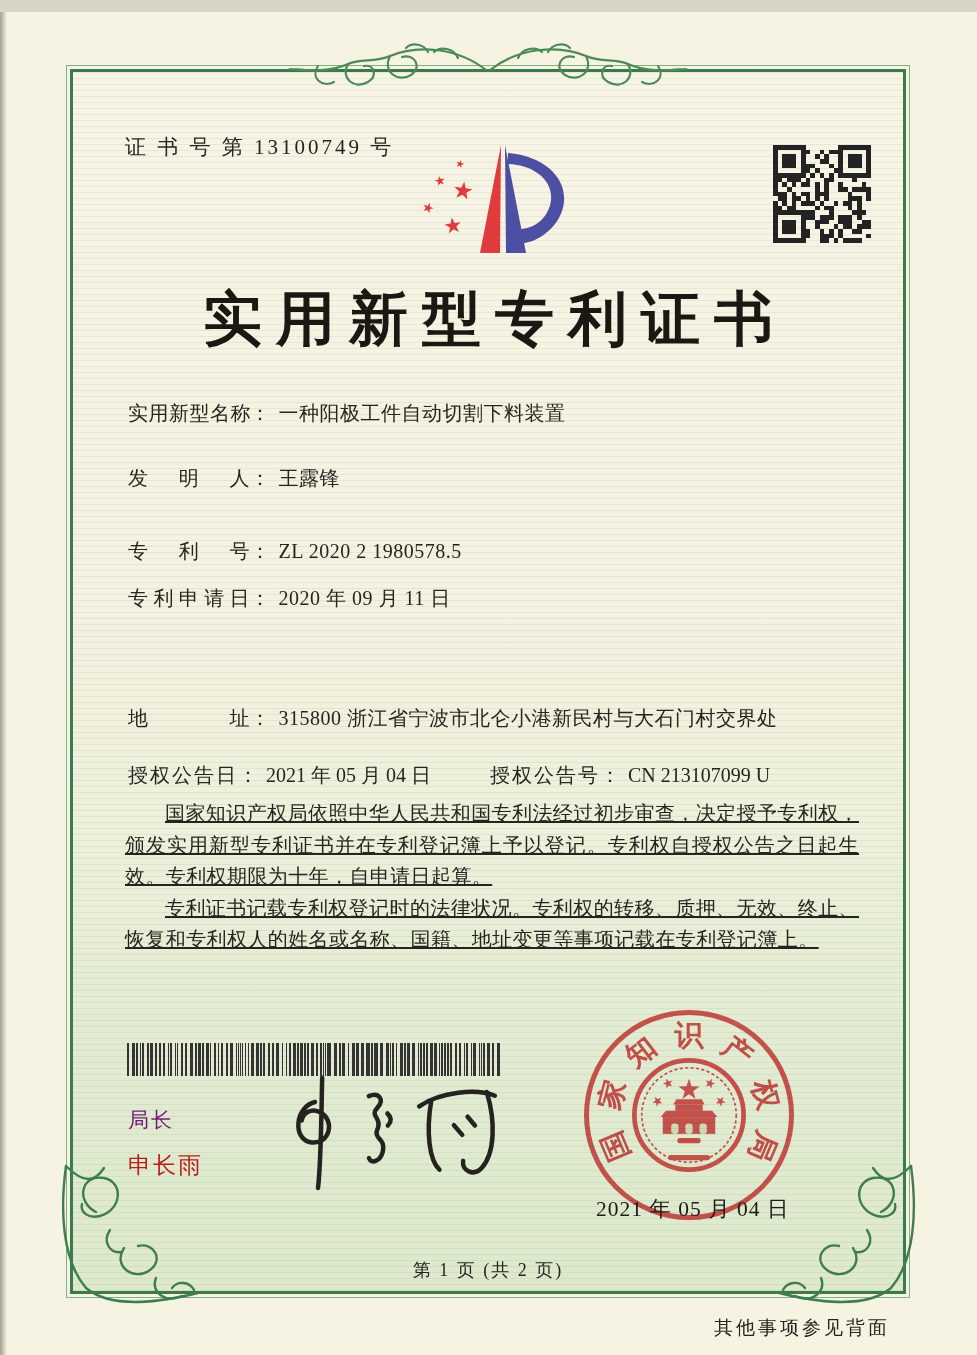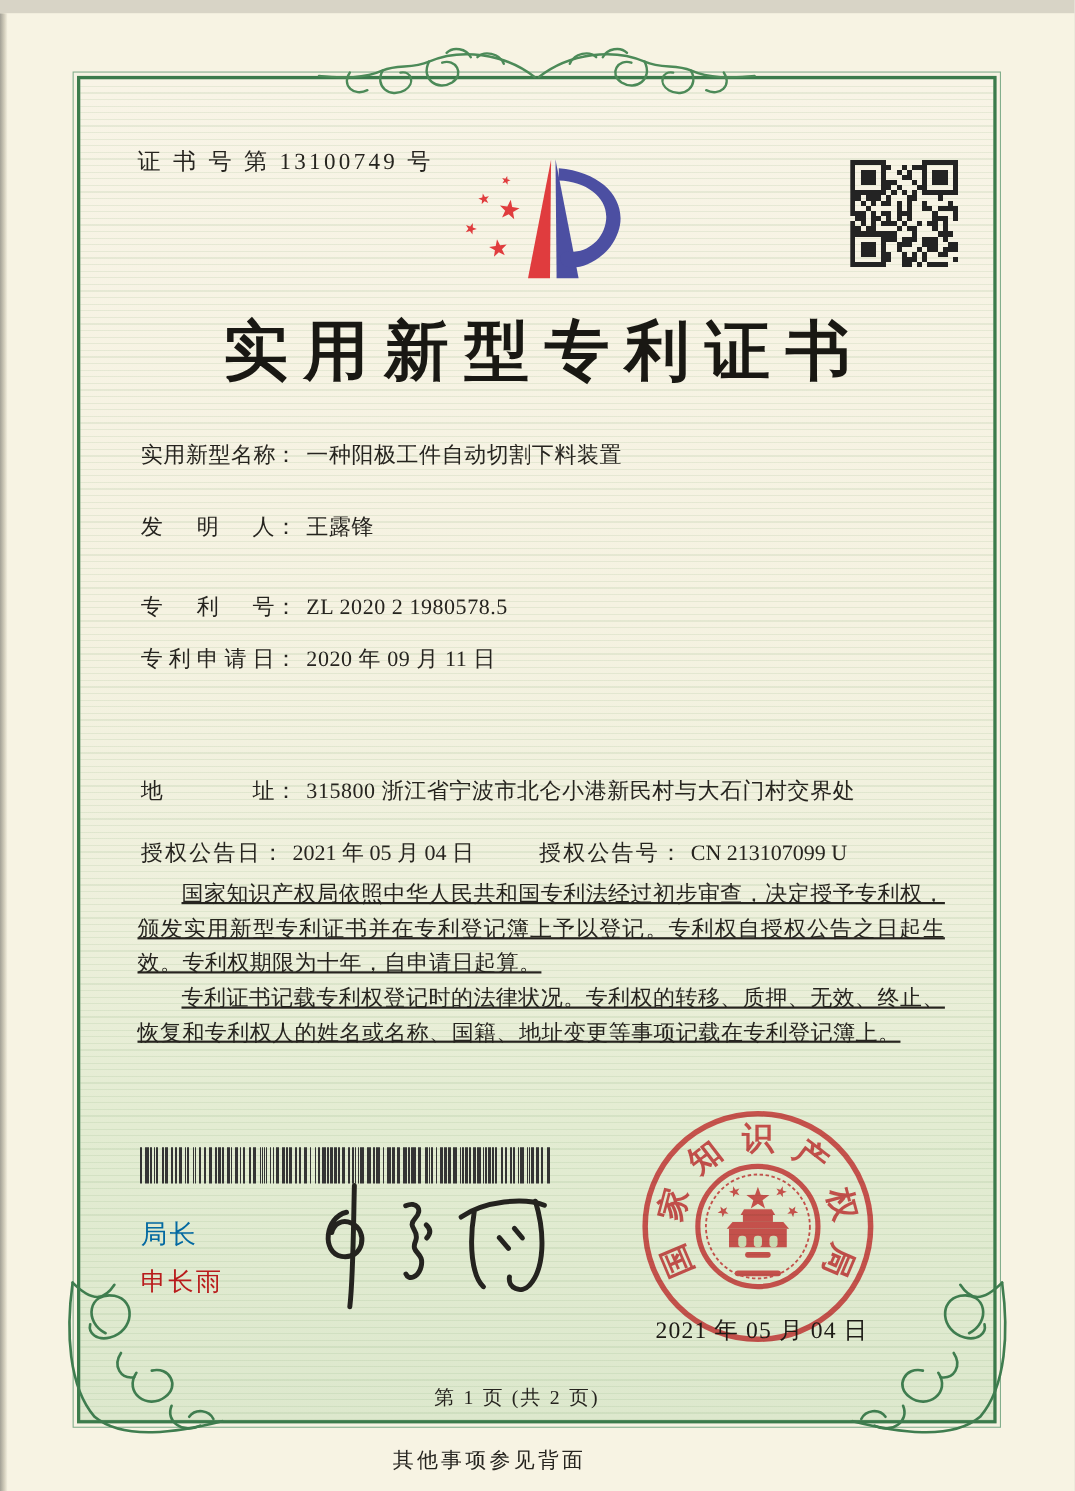--- a/index.html
+++ b/index.html
@@ -43,36 +43,36 @@
   .grant-row{position:absolute;left:128px;top:750px;font-size:20px;display:flex;white-space:nowrap;}
   .grant-left{width:362px;}
   .glabel{letter-spacing:2px;}
 
   .legal{position:absolute;left:125px;top:786px;width:734px;font-size:20px;line-height:31.5px;
     text-align:justify;letter-spacing:.4px;text-decoration:underline;}
   .legal p{margin:0;text-indent:2em;}
 
   
   .barcode{position:absolute;left:127px;top:1031px;width:374px;height:33px;}
-  .commissioner-title{position:absolute;left:128px;top:1094px;font-size:24px;letter-spacing:2px;
-    font-family:"Liberation Sans","DejaVu Sans",sans-serif;color:#0369a1;}
+  .commissioner-title{position:absolute;left:128px;top:1094px;font-size:21px;letter-spacing:2px;
+    font-family:"Liberation Sans","DejaVu Sans",sans-serif;color:#701a75;}
   .commissioner-name{position:absolute;left:128px;top:1138px;font-size:23px;letter-spacing:2px;
     font-family:"Liberation Sans","DejaVu Sans",sans-serif;color:#b91c1c;}
   .signature{position:absolute;left:282px;top:1056px;width:240px;height:122px;transform:rotate(-2deg);}
 
   .seal{position:absolute;left:584px;top:998px;width:210px;height:210px;z-index:1;
     mix-blend-mode:multiply;opacity:.93;}
   .seal-ring{position:absolute;inset:0;border:5px solid #dd4b4f;border-radius:50%;}
   .seal-char{position:absolute;font-size:29px;font-weight:700;color:#d9484d;
     font-family:"Liberation Serif","DejaVu Serif",serif;}
   .emblem{position:absolute;left:50%;top:50%;width:126px;height:126px;transform:translate(-50%,-50%);color:#dd4b4f;}
   .seal-date{position:absolute;left:596px;top:1182px;font-size:21.5px;letter-spacing:1px;z-index:2;color:#1d1b16;}
 
-  .page-indicator{position:absolute;left:52px;width:836px;top:1246px;text-align:center;font-size:18px;letter-spacing:2px;}
-  .footer-note{position:absolute;left:0;width:890px;top:1303px;text-align:center;font-size:19px;letter-spacing:3px;}
+  .page-indicator{position:absolute;left:70px;width:836px;top:1246px;text-align:center;font-size:18px;letter-spacing:2px;}
+  .footer-note{position:absolute;left:0;width:890px;top:1303px;text-align:right;font-size:19px;letter-spacing:3px;}
 
   svg{display:block;}
 </style>
 </head>
 <body>
 
 <div class="page">
 
   <div class="scan-edge"></div>
   <div class="scan-edge-bottom"></div>

